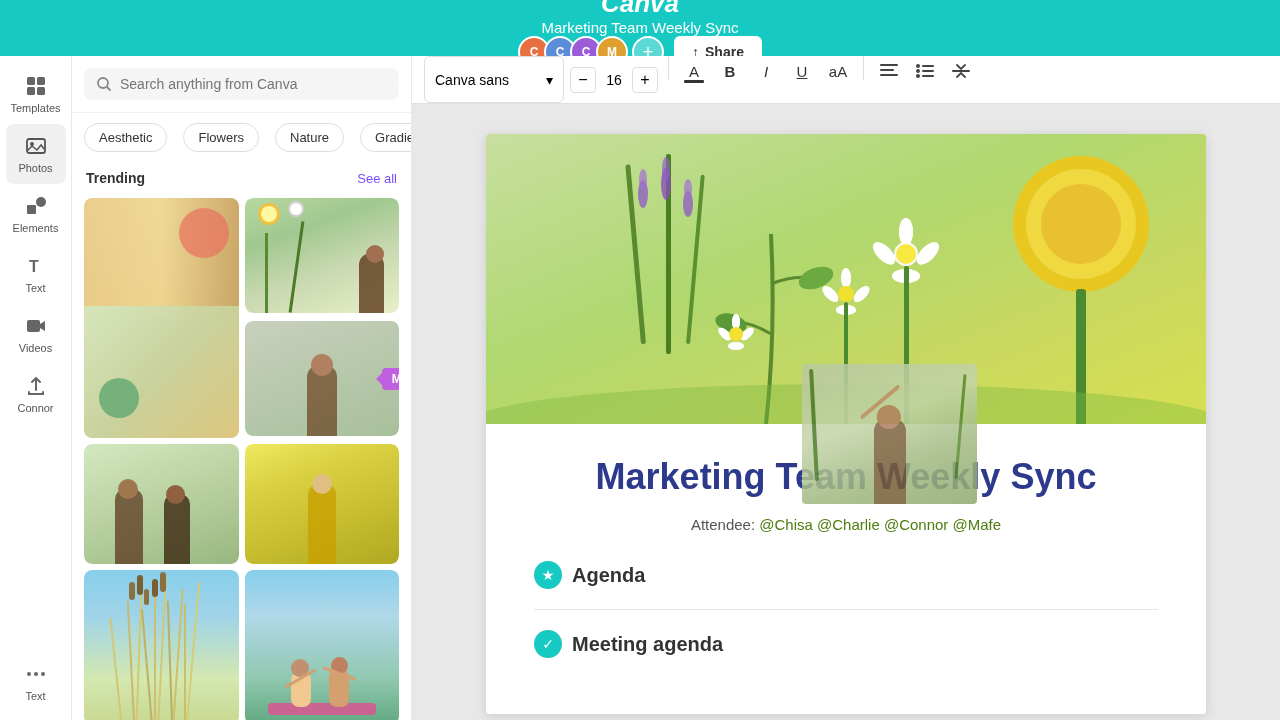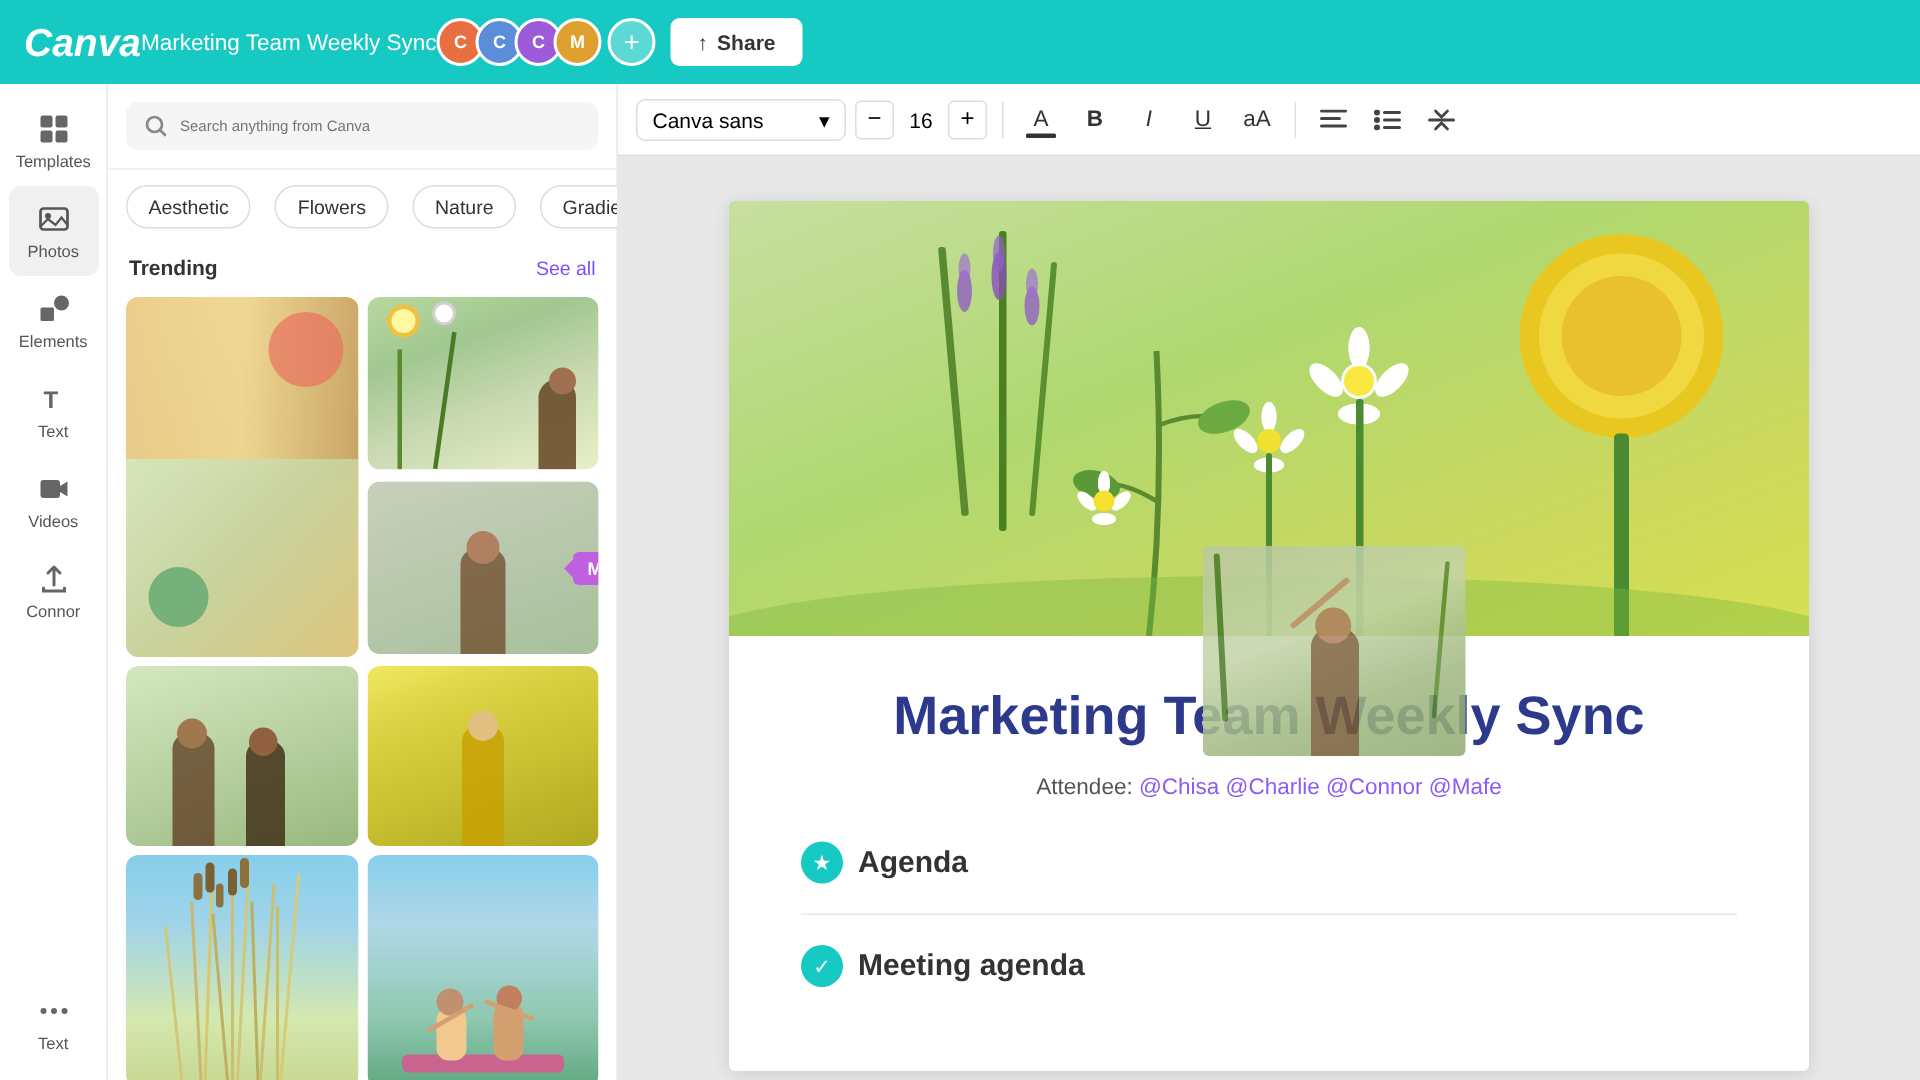--- a/index.html
+++ b/index.html
@@ -4,23 +4,24 @@
   <style>
     * { box-sizing: border-box; margin: 0; padding: 0; }
     body { font-family: 'Segoe UI', Arial, sans-serif; background: #f0f0f0; width: 1280px; height: 720px; overflow: hidden; display: flex; flex-direction: column; }
 
     
     .top-header {
       height: 56px;
       background: #17c9c3;
       display: flex;
       align-items: center;
-      justify-content: flex-start;
+      justify-content: center;
       padding: 0 16px;
       flex-shrink: 0;
+      flex-direction: column;
     }
     .canva-logo {
       font-size: 26px;
       font-weight: bold;
       color: white;
       font-style: italic;
     }
     .header-center {
       font-size: 15px;
       color: white;
@@ -138,21 +139,21 @@
       display: flex;
       align-items: center;
       background: #f5f5f5;
       border-radius: 8px;
       padding: 8px 12px;
       gap: 8px;
     }
     .search-input-wrap input {
       border: none;
       background: transparent;
-      font-size: 10px;
+      font-size: 14px;
       color: #a21caf;
       outline: none;
       flex: 1;
     }
     .category-filters {
       display: flex;
       gap: 16px;
       padding: 10px 12px;
       overflow-x: auto;
       flex-shrink: 0;
@@ -211,21 +212,20 @@
       display: flex;
       flex-direction: column;
     }
 
     
     .format-toolbar {
       height: 48px;
       background: white;
       border-bottom: 1px solid #e0e0e0;
       display: flex;
-      align-items: center;
       padding: 0 12px;
       gap: 6px;
       flex-shrink: 0;
     }
     .font-selector {
       display: flex;
       align-items: center;
       gap: 4px;
       padding: 5px 10px;
       border: 1px solid #ddd;
@@ -771,21 +771,21 @@
               <ellipse cx="-8" cy="-8" rx="4" ry="8" fill="white" opacity="0.9" transform="rotate(315)"></ellipse>
               <circle cx="0" cy="0" r="7" fill="#f5e030"></circle>
             </g>
 
             <ellipse cx="360" cy="290" rx="380" ry="40" fill="#7ab840" opacity="0.4"></ellipse>
           </svg>
         </div>
 
         <div class="doc-content">
           <div class="doc-title">Marketing Team Weekly Sync</div>
-          <div class="doc-attendees"><span style="color:#555">Attendee:</span> <span style="color:#8b5cf6">@Chisa @Charlie @Connor @Mafe</span></div>
+          <div class="doc-attendees"><span style="color:#555">Attendee:</span> <span style="color:#4d7c0f">@Chisa @Charlie @Connor @Mafe</span></div>
 
           <div class="agenda-section">
             <div class="agenda-header">
               <div class="agenda-icon">★</div>
               <div class="agenda-title">Agenda</div>
             </div>
           </div>
 
           <div class="section-divider"></div>
 

